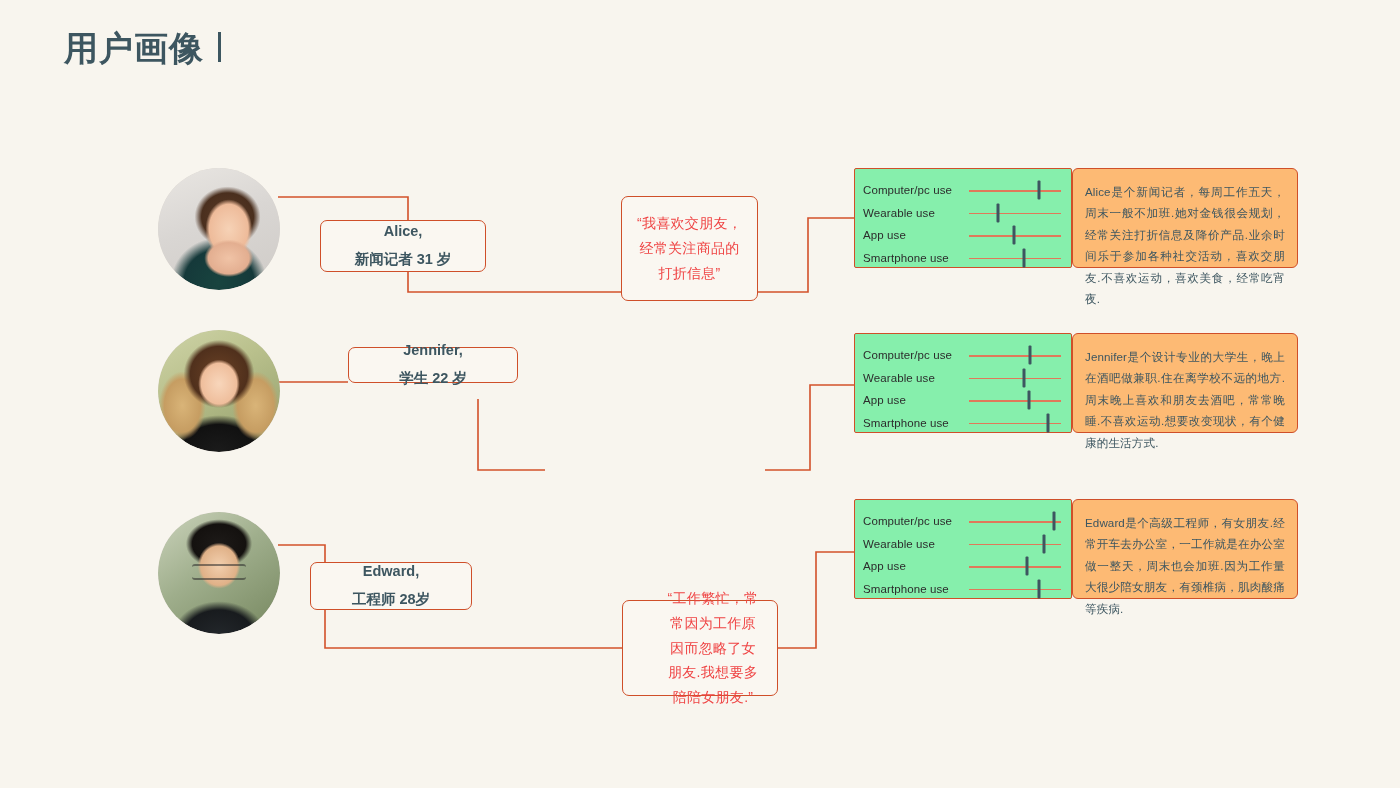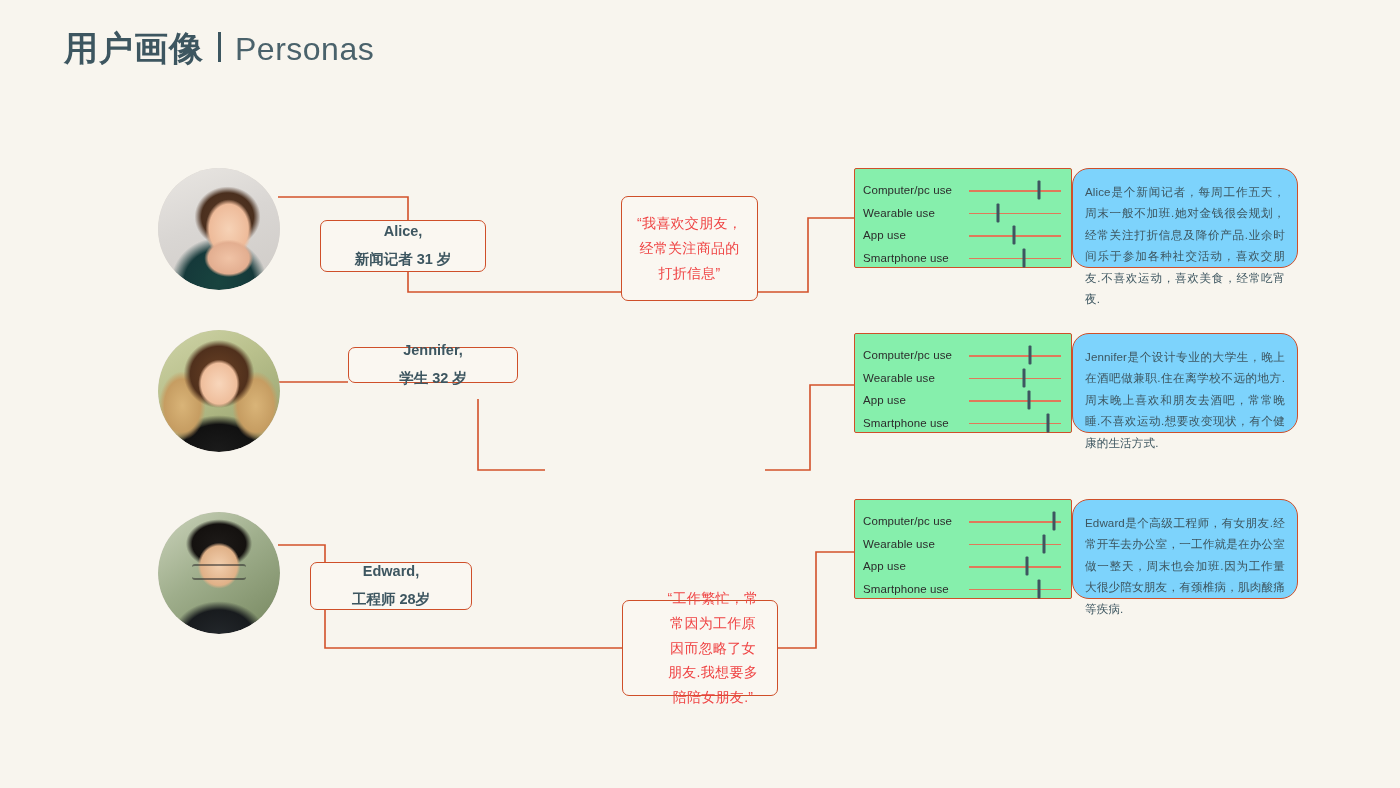--- a/index.html
+++ b/index.html
@@ -198,41 +198,40 @@
     height: 19px;
     background: #3d5660;
     border-radius: 1px;
   }
 
   
   .desc-panel {
     position: absolute;
     box-sizing: border-box;
     border: 1.6px solid #cf4f29;
-    border-radius: 17px;
-    background: #7dd3fc;
+    border-radius: 6px;
+    background: #fdba74;
     padding: 12px 12px 10px 12px;
   }
   .desc-panel .txt {
     font-size: 11.6px;
     line-height: 1.85;
     color: #3d5660;
     letter-spacing: 0.1px;
     text-align: justify;
   }
 </style>
 </head>
 <body>
 
 <div id="canvas">
 
   <div id="title-block">
     <span id="title-cn">用户画像</span>
     <span id="title-sep"></span>
-    <span id="title-en">Personas</span>
   </div>
 
   <svg id="connectors" viewBox="0 0 1400 788">
 
     <path d="M278 197 L408 197 L408 220"></path>
     <path d="M408 272 L408 292 L621 292"></path>
     <path d="M758 292 L808 292 L808 218 L854 218"></path>
 
     <path d="M278 382 L348 382"></path>
     <path d="M478 399 L478 470 L545 470"></path>
@@ -290,21 +289,21 @@
   <div class="desc-panel" style="left:1072px; top:168px; width:226px; height:100px;">
     <div class="txt">Alice是个新闻记者，每周工作五天，周末一般不加班.她对金钱很会规划，经常关注打折信息及降价产品.业余时间乐于参加各种社交活动，喜欢交朋友.不喜欢运动，喜欢美食，经常吃宵夜.</div>
   </div>
 
   <div class="avatar" style="left:158px; top:330px;">
     <div class="photo photo-jennifer"></div>
   </div>
 
   <div class="obox name-box" style="left:348px; top:347px; width:170px; height:36px;">
     <div class="nm">Jennifer,</div>
-    <div class="rl">学生 32 岁</div>
+    <div class="rl">学生 22 岁</div>
   </div>
 
 
   <div class="chart-panel" style="left:854px; top:333px; width:218px; height:100px;">
     <div class="chart-row">
       <span class="chart-label">Computer/pc use</span>
       <span class="chart-track">
         <span class="line"></span>
         <span class="marker" style="left: 66%;"></span>
       </span>

